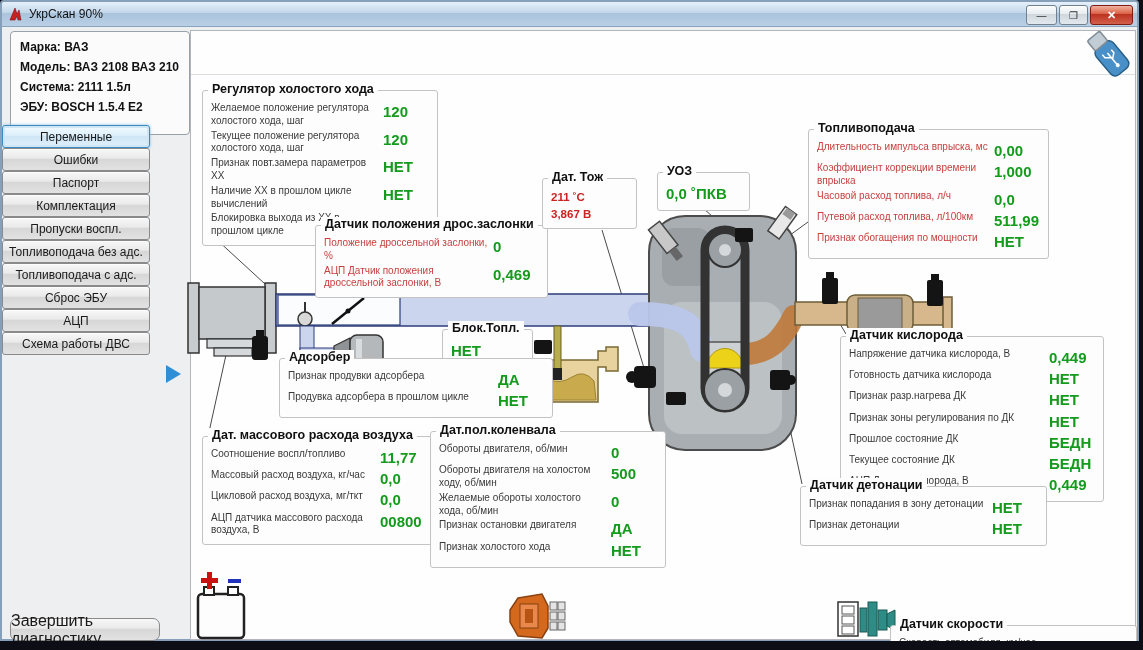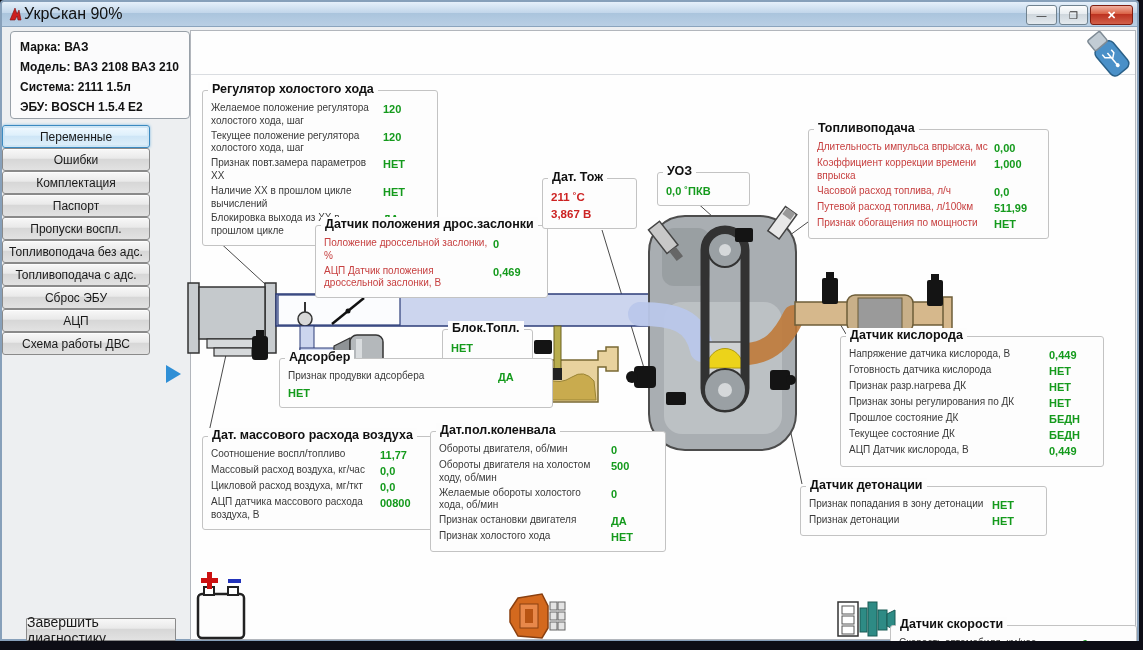--- a/index.html
+++ b/index.html
@@ -10,34 +10,34 @@
   .window{
     position:absolute;left:0;top:0;width:1139px;height:641px;
     background:#edeff1;border:2px solid #87a0ba;border-radius:4px 4px 0 0;box-sizing:border-box;
   }
   .titlebar{
     position:absolute;left:0;top:0;right:0;height:25px;
     background:linear-gradient(#e6f0fa,#c2d6ea 45%,#aac4dd 46%,#b9cfe4);
     border-bottom:1px solid #8ba4bd;border-radius:3px 3px 0 0;
     display:flex;align-items:center;padding-left:6px;box-sizing:border-box;
   }
-  .titlebar .ttl{font-size:16px;color:#111;}
+  .titlebar .ttl{font-size:12px;color:#111;margin-left:5px}
   .winbtns{position:absolute;right:4px;top:3px;display:flex;gap:2px}
   .wbtn{
     height:18px;border:1px solid #70828f;border-radius:3px;
     background:linear-gradient(#fdfdfd,#e7ecf0 45%,#cfd7dd 46%,#e3e9ee);
     font-size:10px;color:#333;display:flex;align-items:center;justify-content:center;
   }
   .wbtn.min{width:29px}.wbtn.max{width:27px}
   .wbtn.close{
     width:41px;background:linear-gradient(#f0b0a0,#d95f42 45%,#bc3220 46%,#d2604a);
     border-color:#7e1d10;color:#fff;font-weight:bold;font-size:11px;
   }
   .infopanel{
-    position:absolute;left:8px;top:29px;width:180px;height:88px;
+    position:absolute;left:8px;top:29px;width:180px;height:104px;
     background:#fbfbfc;border:1px solid #98a0a8;border-radius:4px;
     padding:5px 0 0 9px;box-sizing:border-box;
   }
   .infopanel div{font-size:12px;font-weight:bold;color:#111;line-height:20px;white-space:nowrap}
   .canvas{
     position:absolute;left:188px;top:28px;width:946px;height:610px;
     background:#fefefe;border:1px solid #b2b6bc;box-sizing:border-box;
   }
   .canvas-topline{position:absolute;left:189px;top:72px;width:944px;height:0;border-top:1px solid #dadde1}
   .sidebar{position:absolute;left:0;top:123px;width:148px;display:flex;flex-direction:column;}
@@ -51,38 +51,38 @@
     border:1px solid #3c8ac0;
     box-shadow:0 0 0 2px #cfe6f5 inset,0 0 3px #7db9e0;
     background:linear-gradient(#f2f9ff,#def0fb 45%,#cde5f6 46%,#e0f0fa);
   }
   .arrow-right{
     position:absolute;left:164px;top:363px;width:0;height:0;
     border-top:9px solid transparent;border-bottom:9px solid transparent;
     border-left:15px solid #2f8fd6;
   }
   .finishbtn{
-    position:absolute;left:24px;top:616px;width:148px;height:21px;
-    border:1px solid #8a8a8a;border-radius:1px;
+    position:absolute;left:8px;top:616px;width:148px;height:21px;
+    border:1px solid #8a8a8a;border-radius:7px;
     background:linear-gradient(#f8f8f8,#e9e9e9 45%,#d6d6d6 46%,#e2e2e2);
-    font-size:14px;color:#1a1a1a;display:flex;align-items:center;justify-content:center;
+    font-size:16px;color:#1a1a1a;display:flex;align-items:center;justify-content:center;
   }
   .bottomstrip{position:absolute;left:0;bottom:0;width:1143px;height:9px;background:#0d0d15}
   .schematic{position:absolute;left:0;top:0;width:1143px;height:650px;pointer-events:none}
   .panel{
     position:absolute;background:#fdfdfd;border:1px solid #c3c3c3;border-radius:3px;
     padding:9px 8px 5px;box-sizing:border-box;
   }
   .ptitle{
     position:absolute;top:-9px;left:5px;background:#fdfdfd;padding:0 4px;
     font-size:12.5px;font-weight:bold;color:#101010;white-space:nowrap;
   }
   .prow{display:flex;margin:2px 0;font-size:10px;color:#3a3a3a;line-height:1.28}
   .prow .lbl{flex:1;padding-right:4px}
-  .prow .val{flex:none;width:46px;font-weight:bold;color:#149a1c;font-size:11px}
+  .prow .val{flex:none;width:46px;font-weight:bold;color:#149a1c;font-size:15px}
   .prow .val.solo{width:auto}
   .red-labels .lbl{color:#c74040}
   .val-red .val{color:#cc2222;font-size:11.5px}
 </style>
 </head>
 <body>
 
 <div class="window">
 
   <div class="titlebar">
@@ -103,22 +103,22 @@
   <div class="infopanel">
     <div>Марка: ВАЗ</div>
     <div>Модель: ВАЗ 2108 ВАЗ 210</div>
     <div>Система: 2111 1.5л</div>
     <div>ЭБУ: BOSCH 1.5.4 E2</div>
   </div>
 
   <div class="sidebar" id="sidebar">
       <div class="sbtn active">Переменные</div>
       <div class="sbtn">Ошибки</div>
+      <div class="sbtn">Паспорт</div>
       <div class="sbtn">Комплектация</div>
-      <div class="sbtn">Паспорт</div>
       <div class="sbtn">Пропуски воспл.</div>
       <div class="sbtn">Топливоподача без адс.</div>
       <div class="sbtn">Топливоподача с адс.</div>
       <div class="sbtn">Сброс ЭБУ</div>
       <div class="sbtn">АЦП</div>
       <div class="sbtn">Схема работы ДВС</div>
     </div>
   <div class="arrow-right"></div>
   <div class="finishbtn">Завершить диагностику</div>
 
@@ -350,20 +350,21 @@
         <span class="val solo">НЕТ</span>
       </div>
     </div>
   <div class="panel" style="left:277px;top:356px;width:274px">
       <div class="ptitle">Адсорбер</div>
       <div class="prow">
         <span class="lbl">Признак продувки адсорбера</span>
         <span class="val">ДА</span>
       </div>
       <div class="prow">
+        <span class="lbl">Продувка адсорбера в прошлом цикле</span>
         <span class="val">НЕТ</span>
       </div>
     </div>
   <div class="panel" style="left:200px;top:434px;width:233px">
       <div class="ptitle">Дат. массового расхода воздуха</div>
       <div class="prow">
         <span class="lbl">Соотношение воспл/топливо</span>
         <span class="val">11,77</span>
       </div>
       <div class="prow">

